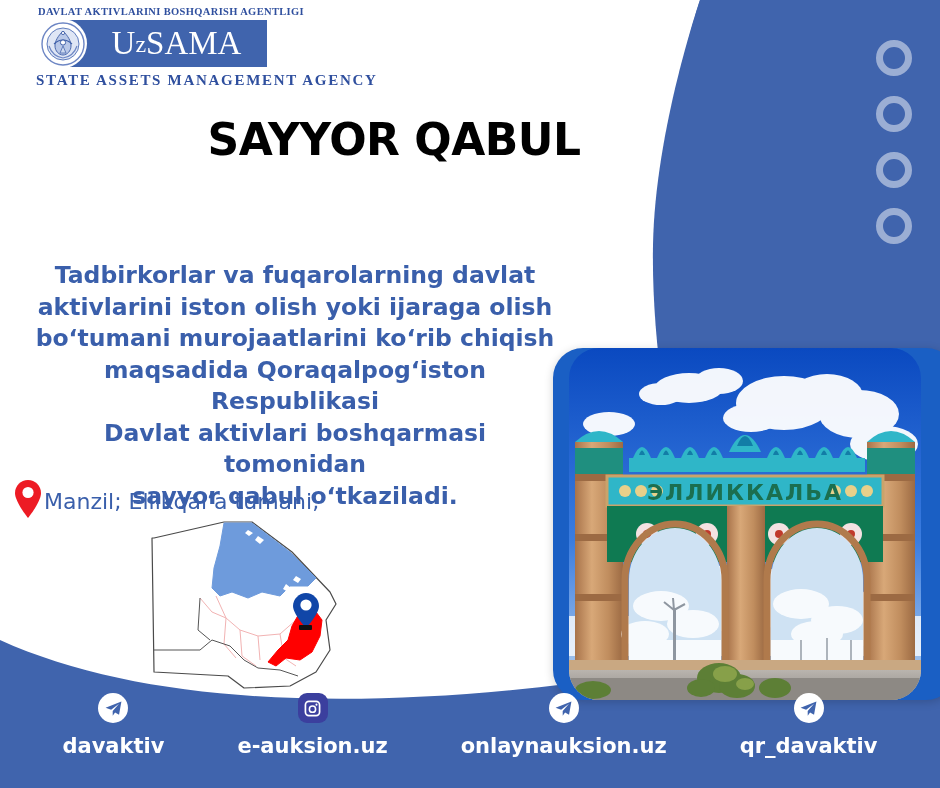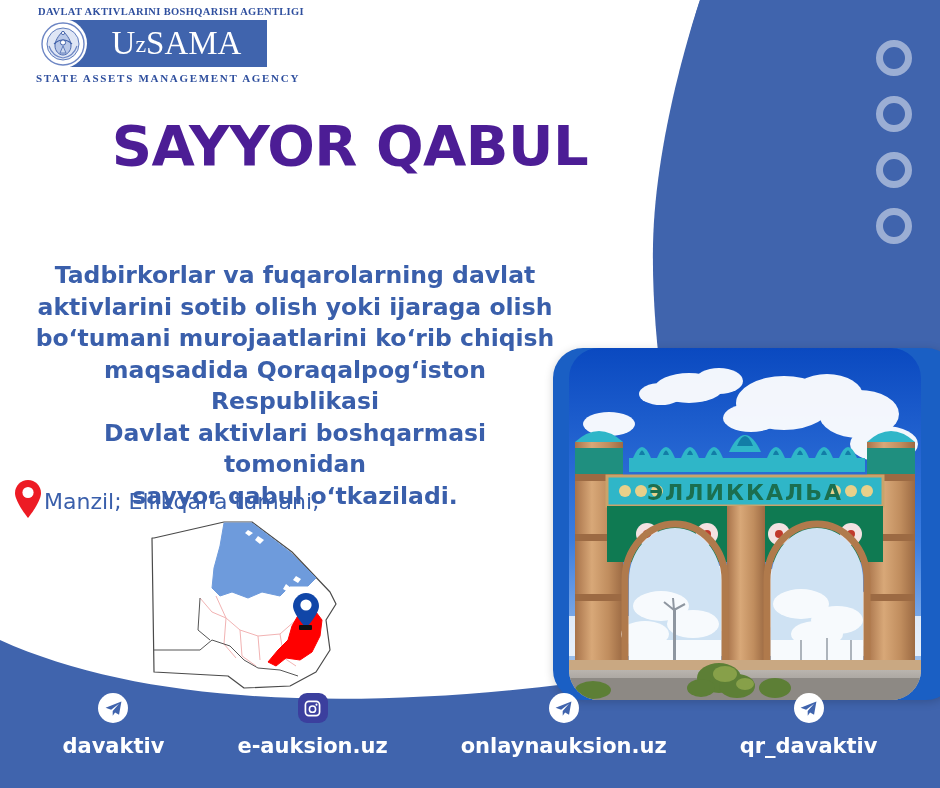--- a/index.html
+++ b/index.html
@@ -43,32 +43,33 @@
     padding-left:24px;box-sizing:border-box;
   }
   .logo-word .sm{font-size:24px;}
   .emblem{
     position:absolute;left:2px;top:-1px;width:49px;height:49px;border-radius:50%;
     background:#ffffff;z-index:3;
     display:flex;align-items:center;justify-content:center;
   }
   .logo-bot{
     font-family:"Liberation Serif",serif;
-    font-size:11px;font-weight:700;letter-spacing:1.7px;
+    font-size:15px;font-weight:700;letter-spacing:1.7px;
     color:#2f4f9e;text-align:center;white-space:nowrap;margin-top:5px;
   }
 
   
   .headline{
     position:absolute;left:0;top:118px;width:700px;z-index:5;
     text-align:center;
     font-family:"DejaVu Sans",sans-serif;
-    font-weight:bold;font-size:56px;letter-spacing:-0.5px;
-    color:#4c1d95;
+    font-weight:bold;font-size:44px;letter-spacing:-0.5px;
+    color:#000000;
     line-height:1;
+    padding-left:44px;
   }
 
   
   .body-text{
     position:absolute;left:30px;top:224px;width:530px;z-index:5;
     text-align:center;
     font-family:"DejaVu Sans",sans-serif;
     font-weight:bold;font-size:23.5px;line-height:31.5px;
     color:#3a5fab;
     margin-top:36px;
@@ -160,21 +161,21 @@
         </svg>
       </div>
     </div>
     <div class="logo-bot">STATE ASSETS MANAGEMENT AGENCY</div>
   </div>
 
   <div class="headline">SAYYOR QABUL</div>
 
   <div class="body-text">
     <div>Tadbirkorlar va fuqarolarning davlat</div>
-    <div>aktivlarini sotib olish yoki ijaraga olish</div>
+    <div>aktivlarini iston olish yoki ijaraga olish</div>
     <div>bo‘tumani murojaatlarini ko‘rib chiqish</div>
     <div>maqsadida Qoraqalpog‘iston Respublikasi</div>
     <div>Davlat aktivlari boshqarmasi tomonidan</div>
     <div>sayyor qabul o‘tkaziladi.</div>
   </div>
 
   <div class="addr">
     <span>
       <svg width="32" height="44" viewBox="0 0 32 44" xmlns="http://www.w3.org/2000/svg">
         <path d="M16 3 C8.8 3 3 8.8 3 16 C3 25 16 41 16 41 C16 41 29 25 29 16 C29 8.8 23.2 3 16 3 Z" fill="#ed1b24"></path>

